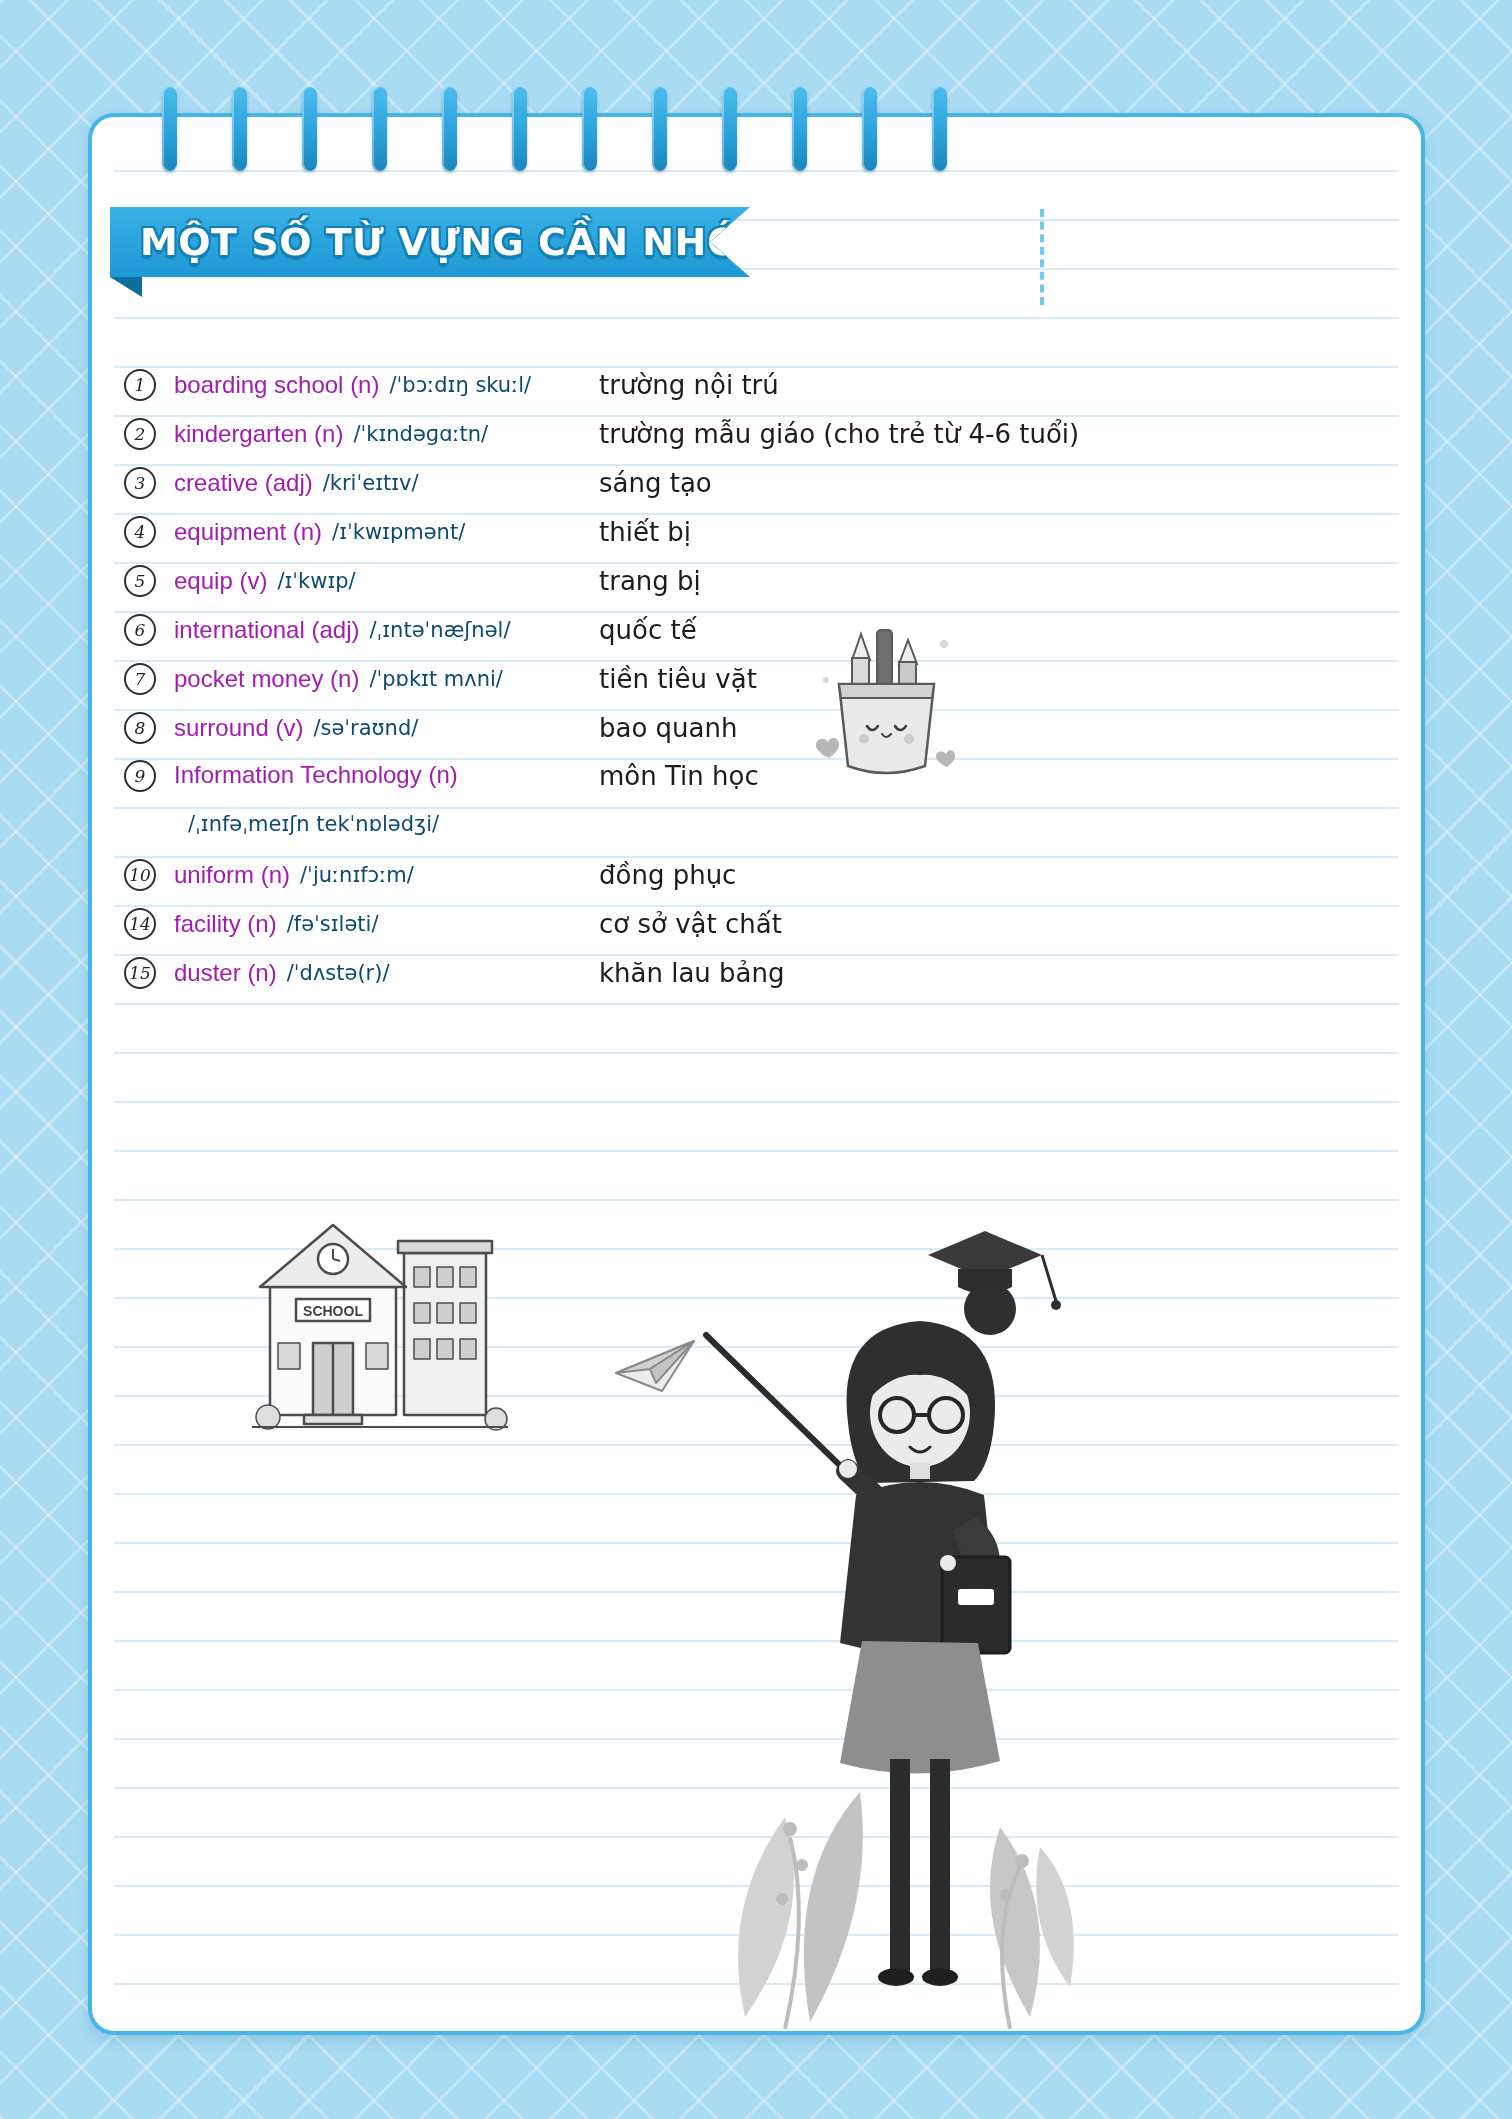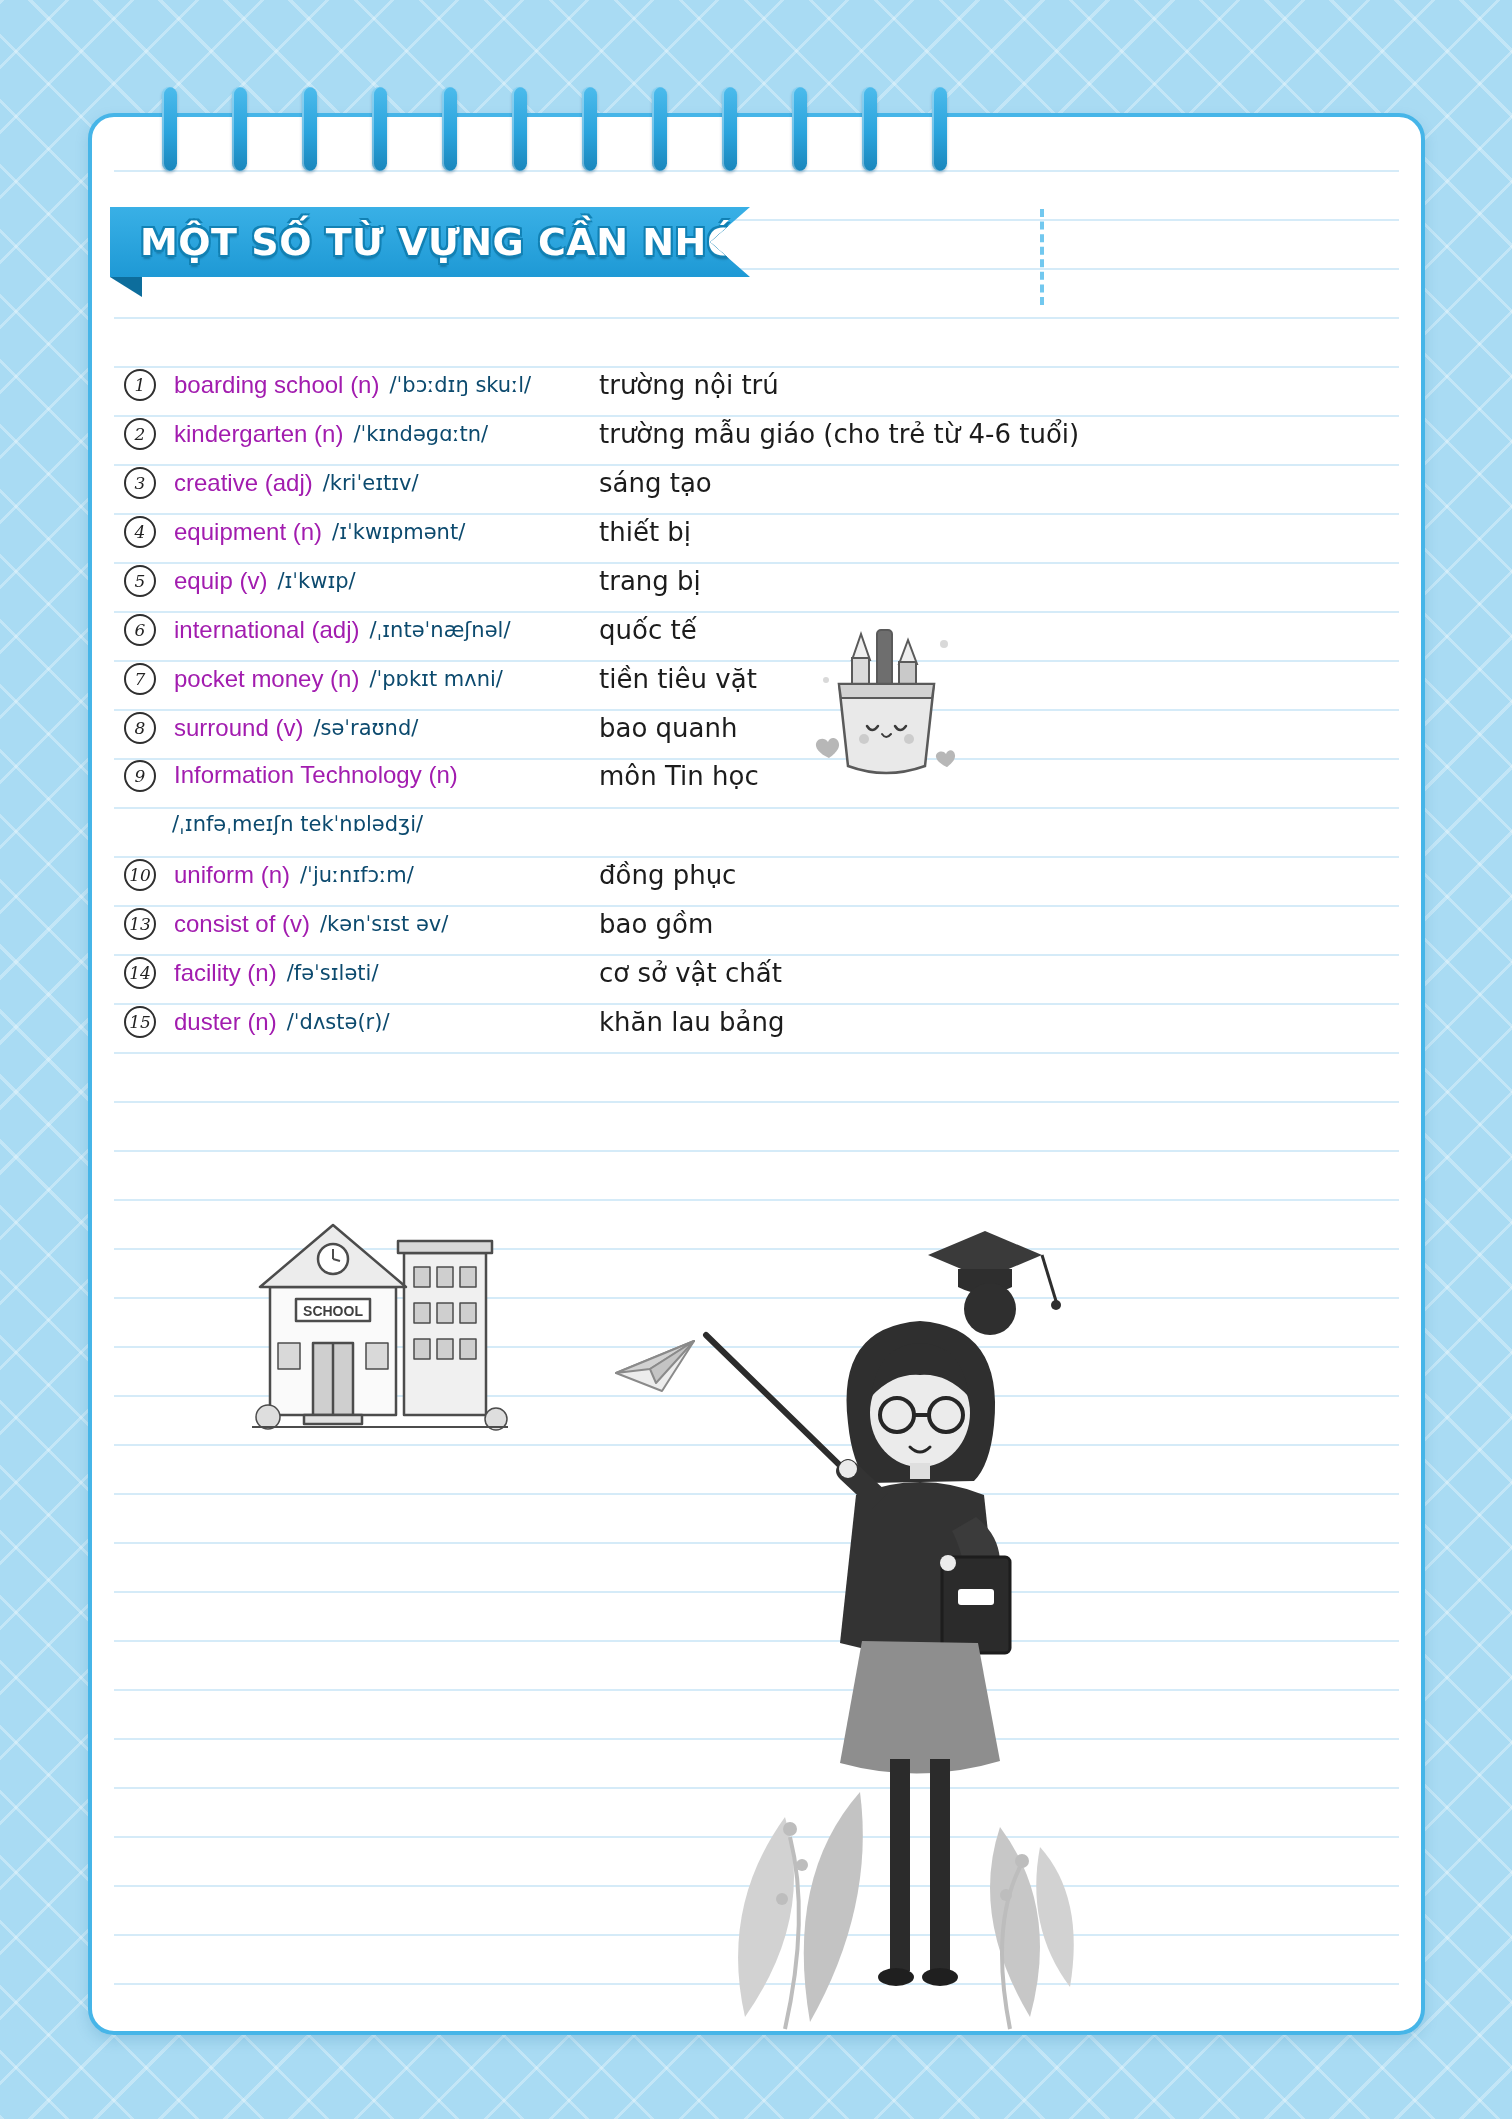--- a/index.html
+++ b/index.html
@@ -66,21 +66,21 @@
   }
   .row.tall .num { margin-top:8px; }
   .num i { font-style:italic; }
   .word {
     margin-left:18px; font-family:"Liberation Sans", sans-serif;
     font-size:24px; color:#149ad8; white-space:nowrap;
   }
   .row.tall .word { margin-top:9px; }
   .word b, .pos { font-weight:normal; color:#a21caf; }
   .ipa { margin-left:10px; font-size:21px; color:#0c4a6e; white-space:nowrap; }
-  .row.tall .ipa { position:absolute; left:48px; top:60px; margin-left:0; }
+  .row.tall .ipa { position:absolute; left:64px; top:60px; margin-left:0; }
   .meaning {
     position:absolute; left:475px; top:50%; transform:translateY(-50%);
     font-size:26px; color:#1c1c1c; white-space:nowrap;
   }
   .row.tall .meaning { top:9px; transform:none; }
   
   .illus { position:absolute; z-index:2; }
   #pencil-cup { left:722px; top:505px; width:145px; height:165px; }
   #school     { left:160px; top:1082px; width:256px; height:250px; }
   #plane      { left:522px; top:1222px; width:85px;  height:60px; }
@@ -184,28 +184,20 @@
     <span class="ipa">/ˌɪnfəˌmeɪʃn tekˈnɒlədʒi/</span>
     <span class="meaning">môn Tin học</span>
   </li>
       <li class="row">
     <span class="num">
           <i>10</i>
         </span>
     <span class="word"><b>uniform</b> <b class="pos">(n)</b></span>
     <span class="ipa">/ˈjuːnɪfɔːm/</span>
     <span class="meaning">đồng phục</span>
-  </li>
-      <li class="row">
-    <span class="num">
-          <i>13</i>
-        </span>
-    <span class="word"><b>consist of</b> <b class="pos">(v)</b></span>
-    <span class="ipa">/kənˈsɪst əv/</span>
-    <span class="meaning">bao gồm</span>
   </li>
       <li class="row">
     <span class="num">
           <i>14</i>
         </span>
     <span class="word"><b>facility</b> <b class="pos">(n)</b></span>
     <span class="ipa">/fəˈsɪləti/</span>
     <span class="meaning">cơ sở vật chất</span>
   </li>
       <li class="row">

